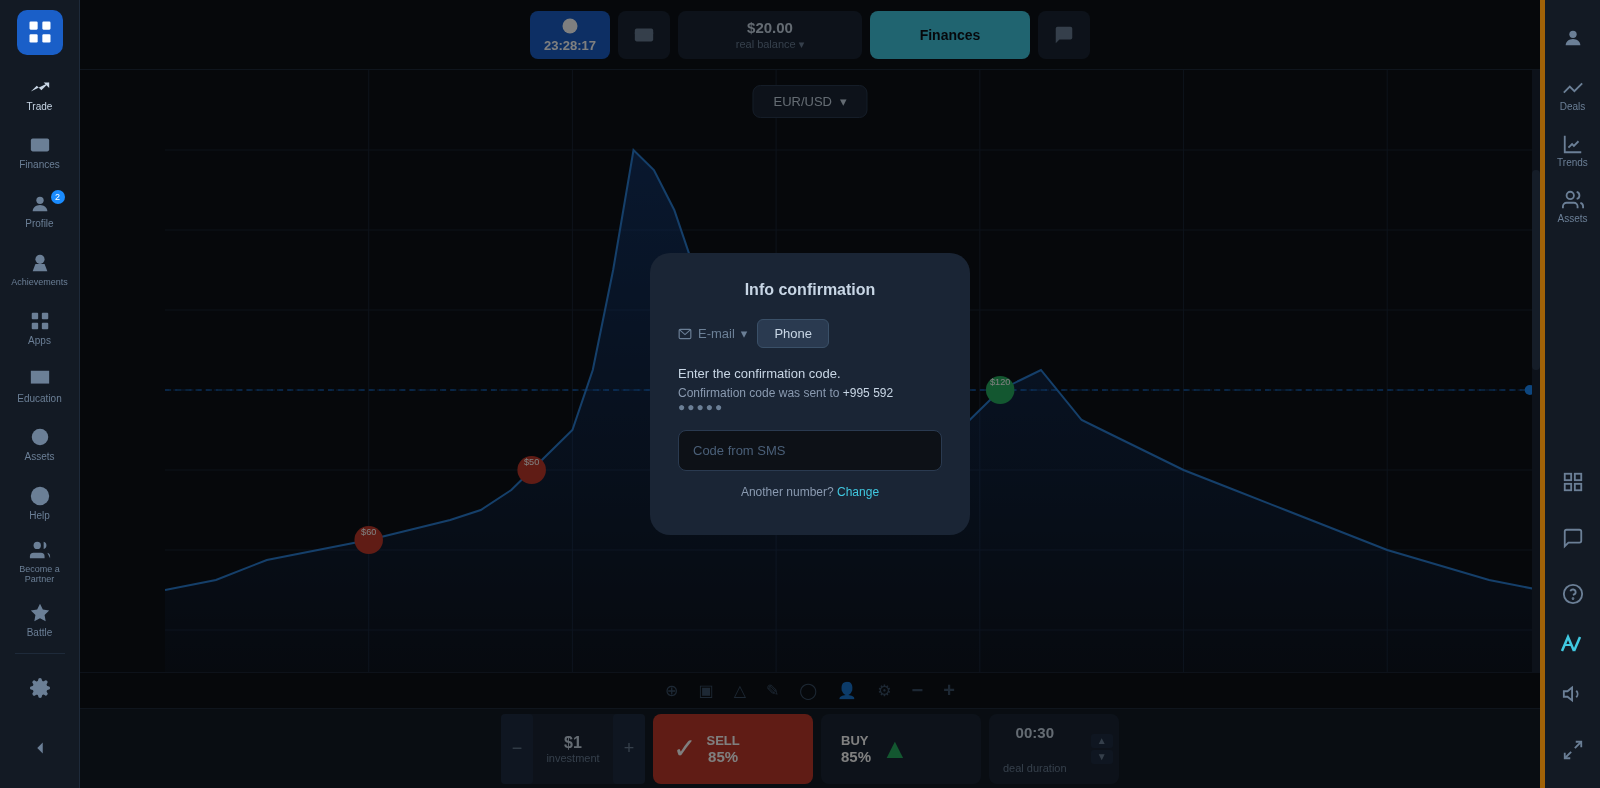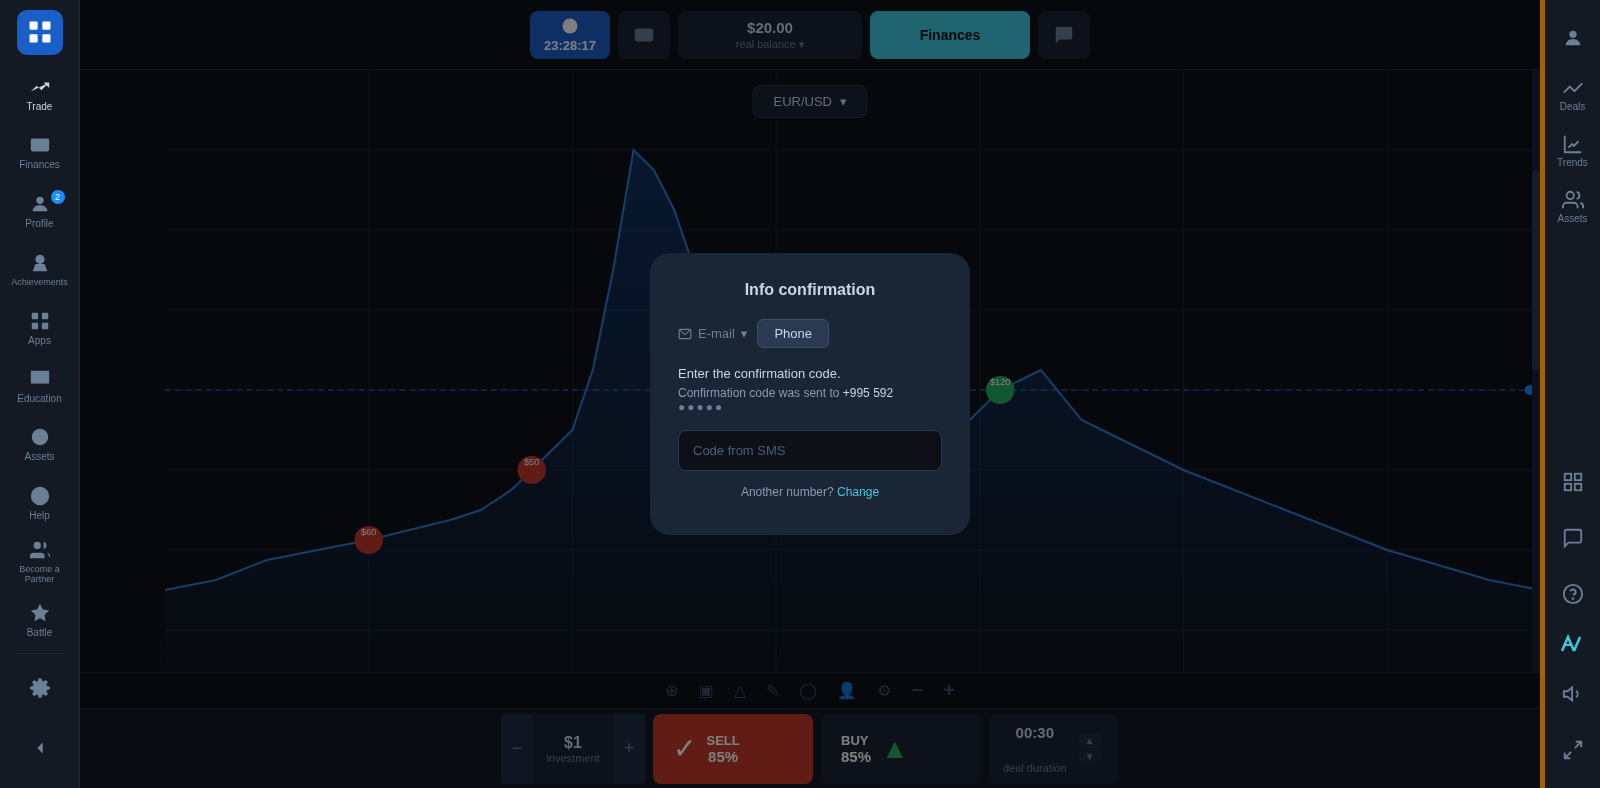--- a/index.html
+++ b/index.html
@@ -308,21 +308,21 @@
     .buy-pct { font-size: 15px; font-weight: 700; color: white; }
     .buy-arrow { font-size: 28px; color: #27ae60; }
 
     .duration-panel {
       display: flex; align-items: center;
       height: 70px;
       background: #1a2535;
       border-radius: 8px;
       margin: 0 4px;
       padding: 0 6px;
-      gap: 4px;
+      gap: 16px;
       min-width: 130px;
     }
     .dur-content {
       display: flex; flex-direction: column;
       align-items: center; justify-content: center;
       padding: 0 8px;
     }
     .dur-amount { font-size: 15px; font-weight: 700; color: #c8d6e5; }
     .dur-label { font-size: 11px; color: #6b7f96; margin-top: 21px; }
     .dur-arrows {

